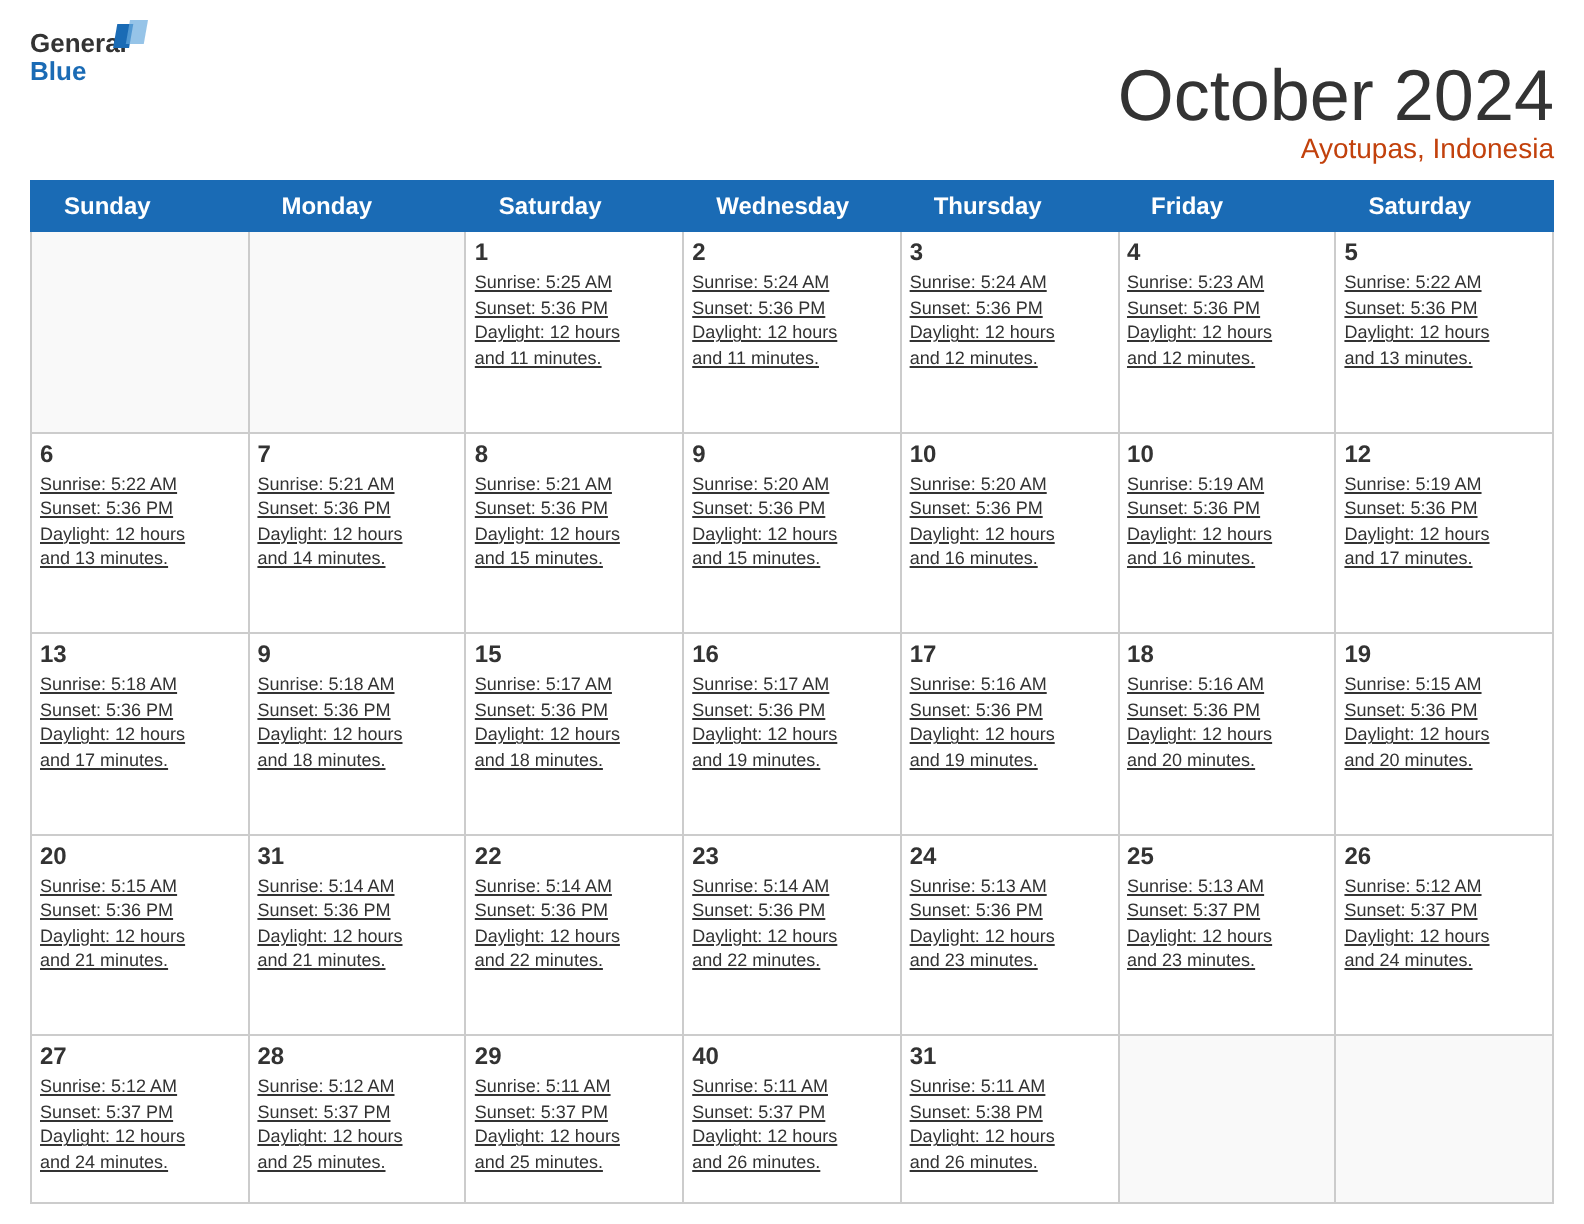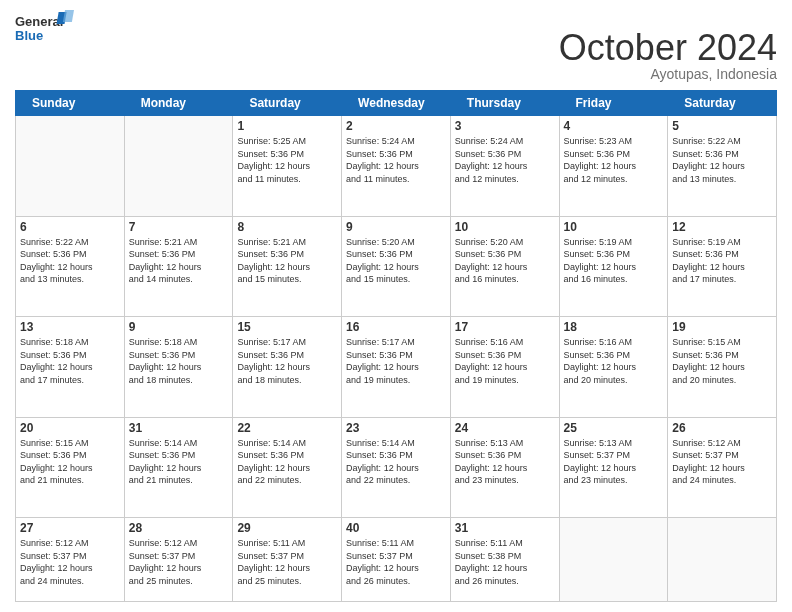--- a/index.html
+++ b/index.html
@@ -33,21 +33,21 @@
     }
     .month-title {
       font-size: 36px;
       font-weight: normal;
       color: #333;
       line-height: 1;
       margin-top: 20px;
     }
     .location {
       font-size: 14px;
-      color: #737373;
+      color: #c2410c;
       text-align: right;
     }
     .calendar {
       flex: 1;
       border: 1px solid #ccc;
       border-collapse: collapse;
       width: 100%;
       table-layout: fixed;
     }
     .calendar th {
@@ -74,20 +74,21 @@
     .day-num {
       font-size: 12px;
       font-weight: bold;
       display: block;
       margin-bottom: 2px;
     }
     .day-info {
       font-size: 9px;
       line-height: 1.4;
       color: #333;
+      text-decoration: underline;
     }
     .last-row td {
       height: 70px;
     }
   </style>
 </head>
 <body>
 
 <div class="page">
   <div class="header">

